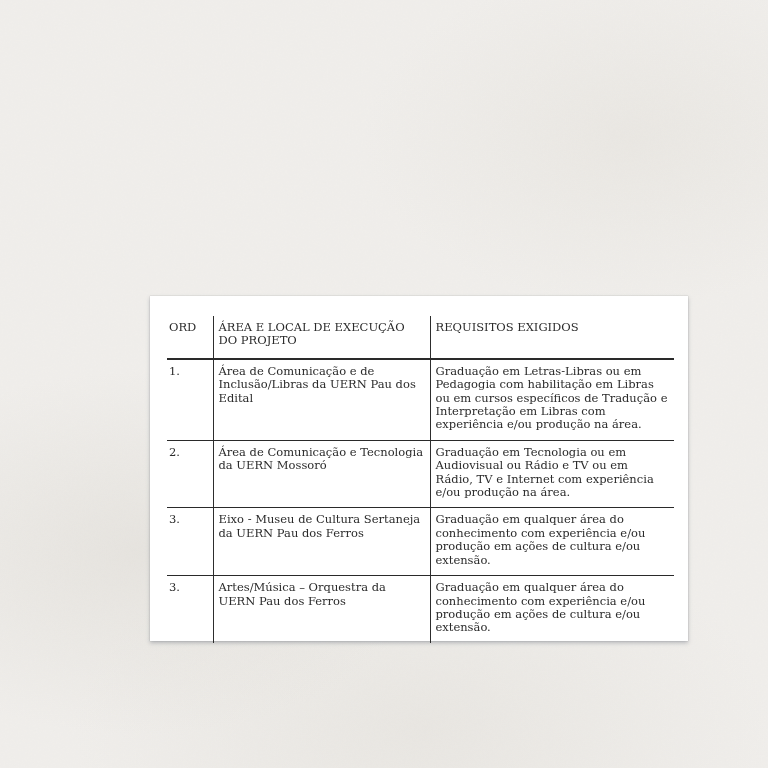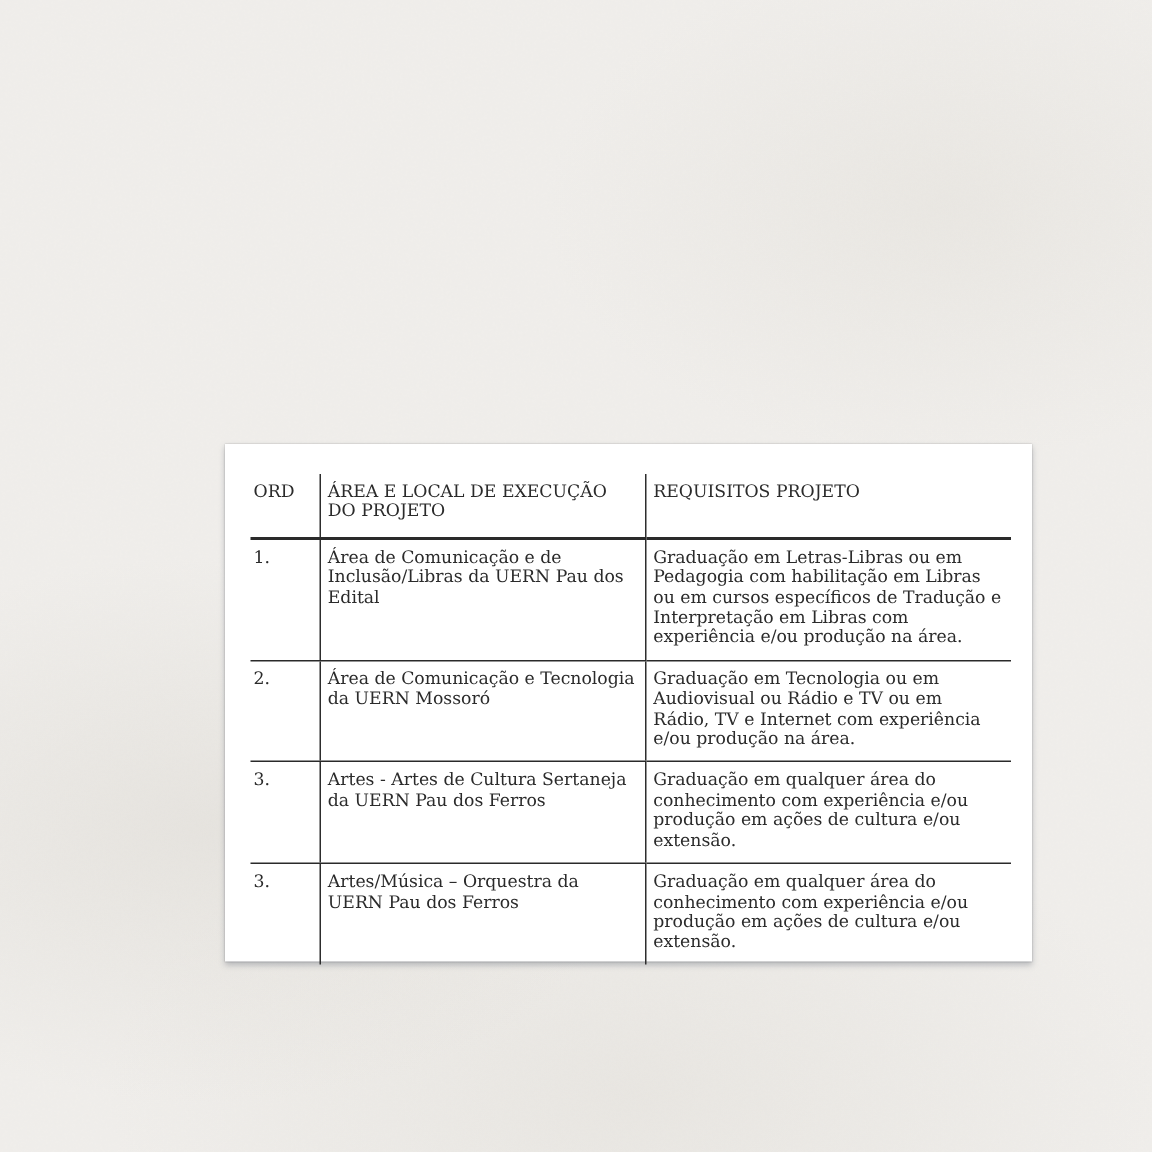--- a/index.html
+++ b/index.html
@@ -122,37 +122,37 @@
     <table class="projects">
       <colgroup>
         <col class="c-ord">
           <col class="c-area">
           <col class="c-req">
       </colgroup>
       <thead>
         <tr>
           <th>ORD</th>
           <th>ÁREA E LOCAL DE EXECUÇÃO DO PROJETO</th>
-          <th>REQUISITOS PROJETO</th>
+          <th>REQUISITOS EXIGIDOS</th>
         </tr>
       </thead>
       <tbody>
         <tr>
           <td>1.</td>
           <td>Área de Comunicação e de Inclusão/Libras da UERN Pau dos Edital</td>
           <td>Graduação em Letras-Libras ou em Pedagogia com habilitação em Libras ou em cursos específicos de Tradução e Interpretação em Libras com experiência e/ou produção na área.</td>
         </tr>
         <tr>
           <td>2.</td>
           <td>Área de Comunicação e Tecnologia da UERN Mossoró</td>
           <td>Graduação em Tecnologia ou em Audiovisual ou Rádio e TV ou em Rádio, TV e Internet com experiência e/ou produção na área.</td>
         </tr>
         <tr>
           <td>3.</td>
-          <td>Artes - Artes de Cultura Sertaneja da UERN Pau dos Ferros</td>
+          <td>Eixo - Museu de Cultura Sertaneja da UERN Pau dos Ferros</td>
           <td>Graduação em qualquer área do conhecimento com experiência e/ou produção em ações de cultura e/ou extensão.</td>
         </tr>
         <tr>
           <td>3.</td>
           <td>Artes/Música – Orquestra da UERN Pau dos Ferros</td>
           <td>Graduação em qualquer área do conhecimento com experiência e/ou produção em ações de cultura e/ou extensão.</td>
         </tr>
       </tbody>
     </table>
   </div>

